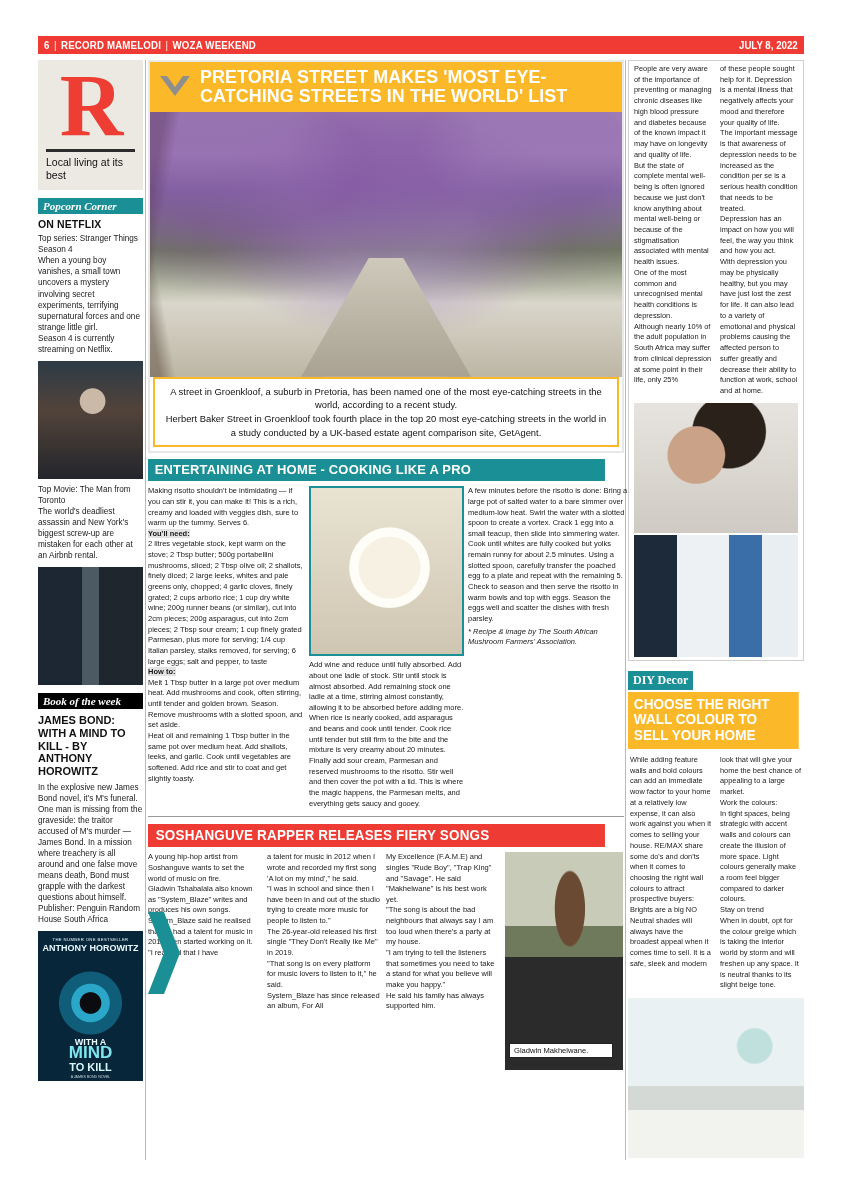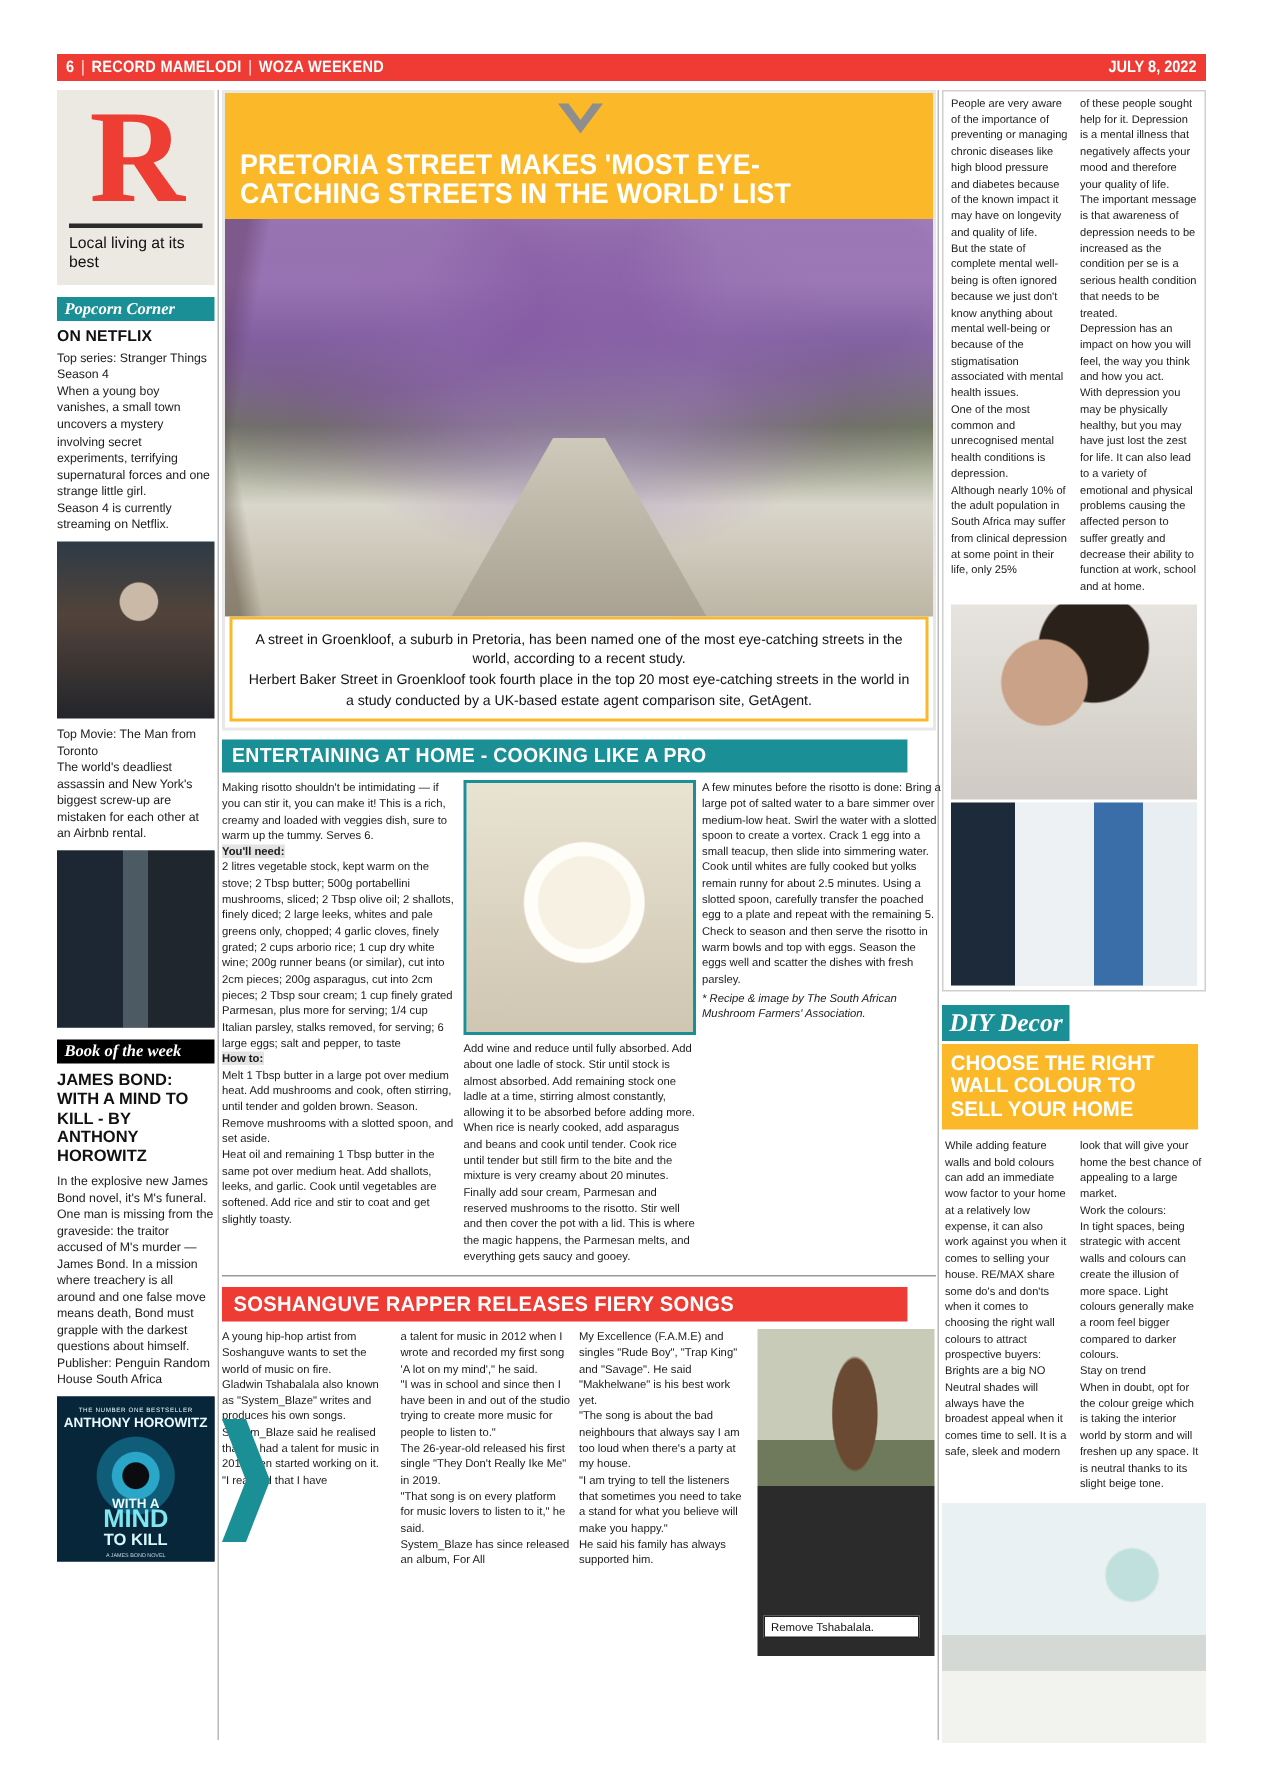--- a/index.html
+++ b/index.html
@@ -52,28 +52,28 @@
 
   .thumb{ width:100%; margin-top:6px; display:block; }
 
   
   .ph-st{ height:118px; background:
       radial-gradient(circle at 52% 34%, #c9b9a6 0 13%, rgba(0,0,0,0) 14%),
       linear-gradient(180deg,#2d3b46 0%,#52433a 42%,#23252b 100%);}
   .ph-mov{ height:118px; background:
       linear-gradient(90deg,#1d2733 0 42%, #4b5a63 42% 58%, #20262e 58% 100%),
       linear-gradient(180deg,#3a4954,#16191e);}
-  .ph-book{ height:110px; background:
+  .ph-book{ height:150px; background:
       radial-gradient(circle at 50% 48%, #0a0c10 0 11%, #2aa6c8 12% 20%, #0f5d78 21% 33%, #07263a 34% 100%),
       linear-gradient(180deg,#061826,#02121d);}
 
   
   .feature{ border:2px solid #e8e8e8; }
   .feat-head{ background:#fbb829; display:flex; align-items:center; gap:10px;
-              padding:5px 8px 6px 10px;flex-direction:column; }
+              padding:5px 8px 6px 10px; }
   .chev-down{ width:30px; height:24px; flex:0 0 auto; }
   .feat-title{ color:#fff; font-weight:bold; font-size:19px; line-height:1.02;
     letter-spacing:.1px; transform:scaleX(.94); transform-origin:left center; }
 
   .feat-photo{ height:265px;
     background:
       linear-gradient(180deg, rgba(255,255,255,.25), rgba(255,255,255,0) 30%),
       radial-gradient(ellipse at 50% 95%, #d8d2c6 0 18%, rgba(0,0,0,0) 19%),
       linear-gradient(180deg,#a98fc4 0%, #b79ed0 16%, #8f7fae 30%, #6f7f5a 52%, #d9d6cb 72%, #bdb6a5 100%);
     position:relative; overflow:hidden;
@@ -143,21 +143,21 @@
       radial-gradient(circle at 38% 40%, #caa288 0 22%, rgba(0,0,0,0) 23%),
       radial-gradient(circle at 58% 22%, #2b211b 0 26%, rgba(0,0,0,0) 27%),
       linear-gradient(180deg,#e7e4df,#cfcac3);
   }
   .ph-doc{ height:122px; margin:0 2px;
     background:
       linear-gradient(90deg,#1d2a3a 0 26%, #eef1f4 26% 58%, #3a6ea8 58% 78%, #e9eef2 78% 100%),
       linear-gradient(180deg,#f2f4f6,#d9dde2);
   }
   .diy-tag{ background:#1a8f96; color:#fff; font-family:"Liberation Serif",serif;
-    font-style:italic; font-weight:bold; font-size:17px; padding:2px 5px; display:inline-block; }
+    font-weight:bold; font-size:12px; padding:2px 5px; display:inline-block; }
   .diy-head{ background:#fbb829; color:#fff; font-weight:bold; font-size:14px;
     line-height:1.1; padding:5px 6px 6px; margin-top:2px;
     transform:scaleX(.97); transform-origin:left center;}
   .ph-room{ height:160px; margin-top:7px;
     background:
       radial-gradient(circle at 72% 30%, #bfe0dc 0 10%, rgba(0,0,0,0) 11%),
       linear-gradient(180deg,#eaf1f2 0 55%, #d4d9d6 55% 70%, #f2f2ee 70% 100%);
   }
 </style>
 </head>
@@ -269,21 +269,21 @@
       <div class="rap-txt" style="white-space:pre-line">a talent for music in 2012 when I wrote and recorded my first song 'A lot on my mind'," he said.
 "I was in school and since then I have been in and out of the studio trying to create more music for people to listen to."
 The 26-year-old released his first single "They Don't Really Ike Me" in 2019.
 "That song is on every platform for music lovers to listen to it," he said.
 System_Blaze has since released an album, For All</div>
       <div class="rap-txt" style="white-space:pre-line">My Excellence (F.A.M.E) and singles "Rude Boy", "Trap King" and "Savage". He said "Makhelwane" is his best work yet.
 "The song is about the bad neighbours that always say I am too loud when there's a party at my house.
 "I am trying to tell the listeners that sometimes you need to take a stand for what you believe will make you happy."
 He said his family has always supported him.</div>
       <div class="rap-photo">
-        <div class="capbox">Remove Tshabalala.</div>
+        <div class="capbox">Gladwin Makhelwane.</div>
       </div>
     </div>
   </div>
 </div>
 
 <div class="col-right">
 
   <div class="health-box">
     <div class="two-col">
       <div class="sm-txt" style="white-space:pre-line">People are very aware of the importance of preventing or managing chronic diseases like high blood pressure and diabetes because of the known impact it may have on longevity and quality of life.

